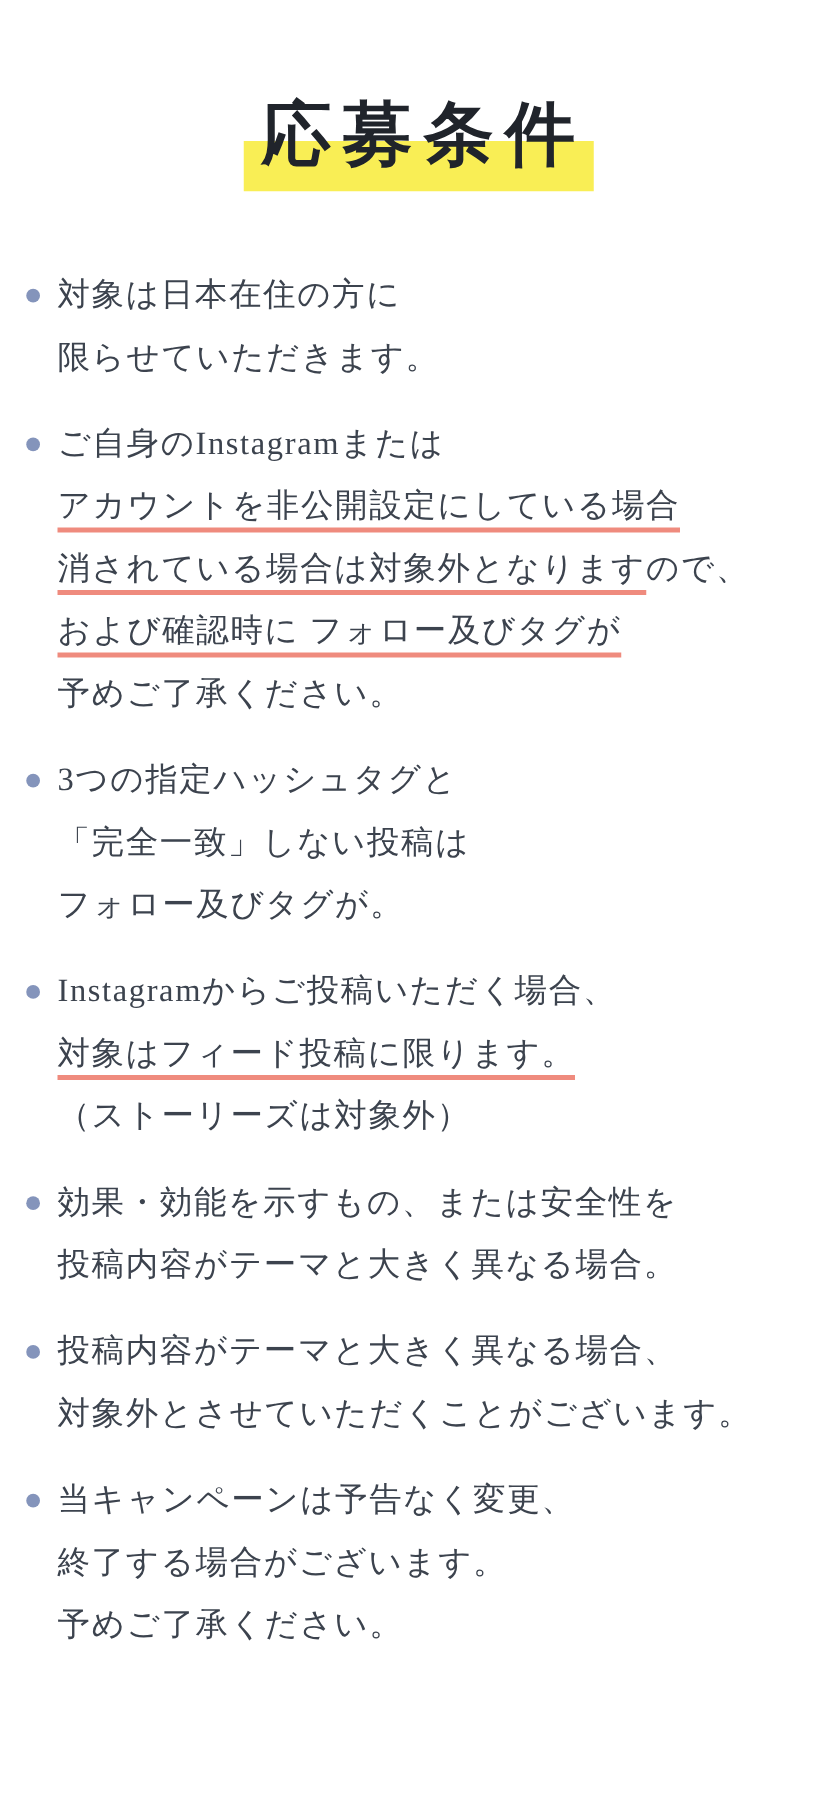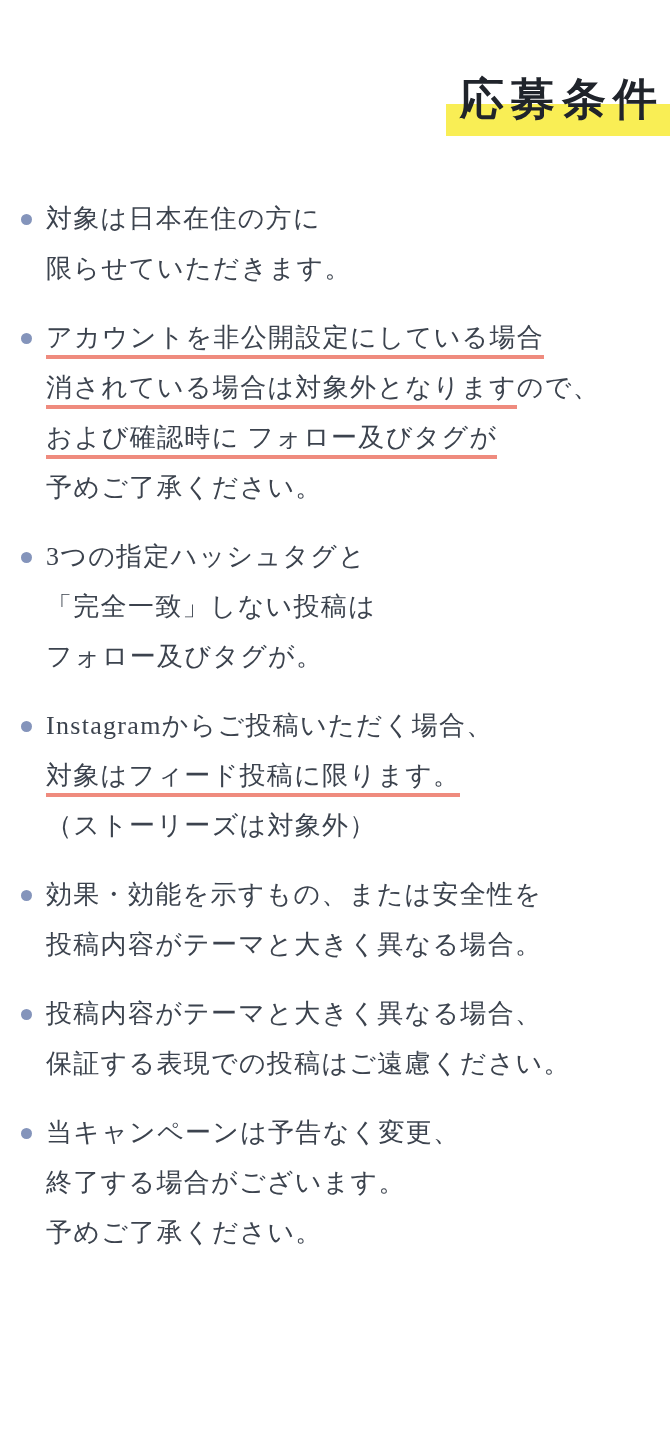--- a/index.html
+++ b/index.html
@@ -16,22 +16,22 @@
     height: 1434px;
     background: #ffffff;
     overflow: hidden;
     font-family: "Liberation Serif", "DejaVu Serif", serif;
   }
   .page {
     padding-top: 70px;
   }
   .title {
     margin: 0 0 58px 0;
-    text-align: right;
-    font-size: 44px;
+    text-align: center;
+    font-size: 56px;
     font-weight: 600;
     letter-spacing: 0.16em;
     color: var(--title);
   }
   .title-hl {
     display: inline-block;
     padding: 0 6px 7px 14px;
     background: linear-gradient(to bottom, transparent 52%, var(--hl) 52%);
   }
   .list {
@@ -78,20 +78,21 @@
       <li class="item">
         <span class="dot"></span>
         <div>
           <div class="line"><span>対象は日本在住の方に</span></div>
           <div class="line"><span>限らせていただきます。</span></div>
         </div>
       </li>
       <li class="item">
         <span class="dot"></span>
         <div>
+          <div class="line"><span>ご自身のInstagramまたは</span></div>
           <div class="line"><span class="u">アカウントを非公開設定にしている場合</span></div>
           <div class="line"><span class="u">消されている場合は対象外となります</span><span>ので、</span></div>
           <div class="line"><span class="u">および確認時に フォロー及びタグが</span></div>
           <div class="line"><span>予めご了承ください。</span></div>
         </div>
       </li>
       <li class="item">
         <span class="dot"></span>
         <div>
           <div class="line"><span>3つの指定ハッシュタグと</span></div>
@@ -111,21 +112,21 @@
         <span class="dot"></span>
         <div>
           <div class="line"><span>効果・効能を示すもの、または安全性を</span></div>
           <div class="line"><span>投稿内容がテーマと大きく異なる場合。</span></div>
         </div>
       </li>
       <li class="item">
         <span class="dot"></span>
         <div>
           <div class="line"><span>投稿内容がテーマと大きく異なる場合、</span></div>
-          <div class="line"><span>保証する表現での投稿はご遠慮ください。</span></div>
+          <div class="line"><span>対象外とさせていただくことがございます。</span></div>
         </div>
       </li>
       <li class="item">
         <span class="dot"></span>
         <div>
           <div class="line"><span>当キャンペーンは予告なく変更、</span></div>
           <div class="line"><span>終了する場合がございます。</span></div>
           <div class="line"><span>予めご了承ください。</span></div>
         </div>
       </li>

